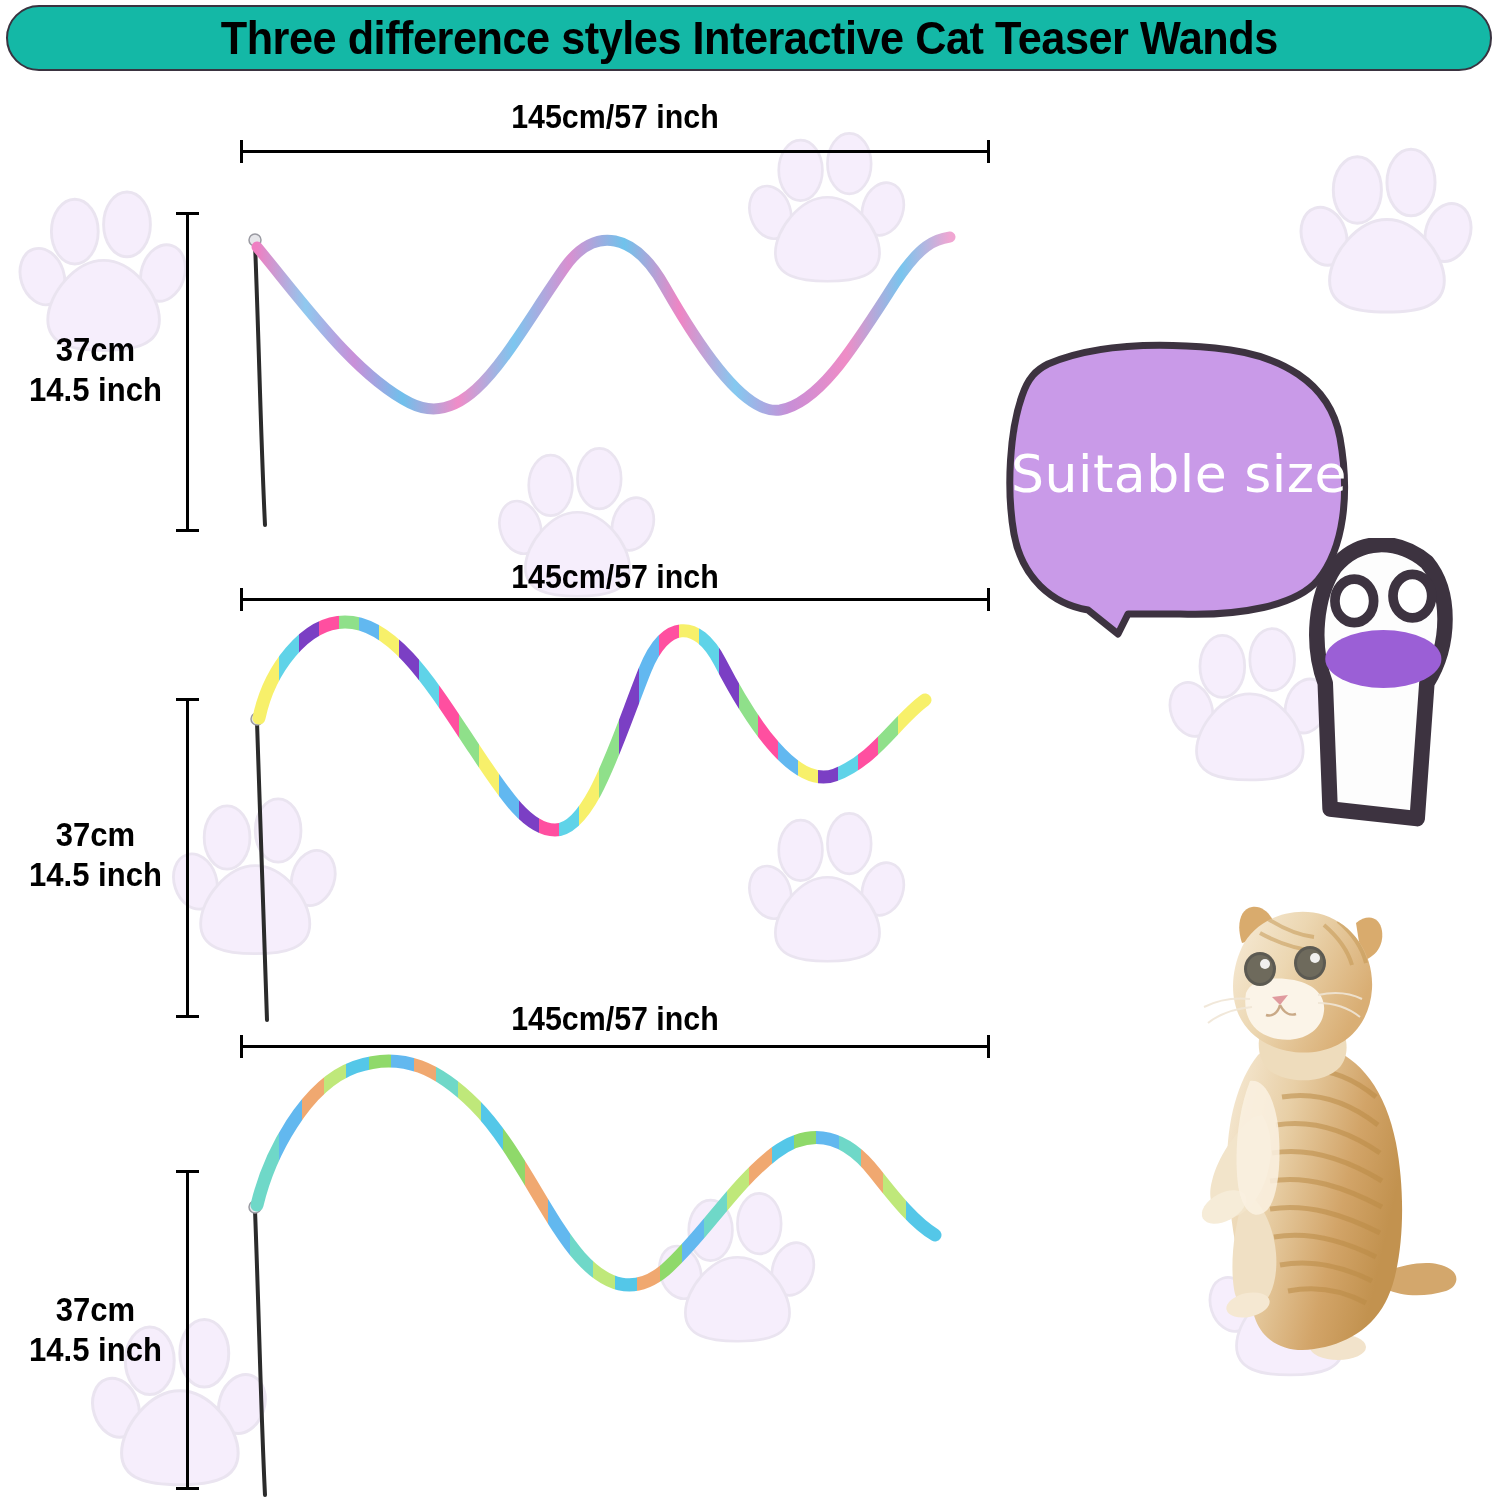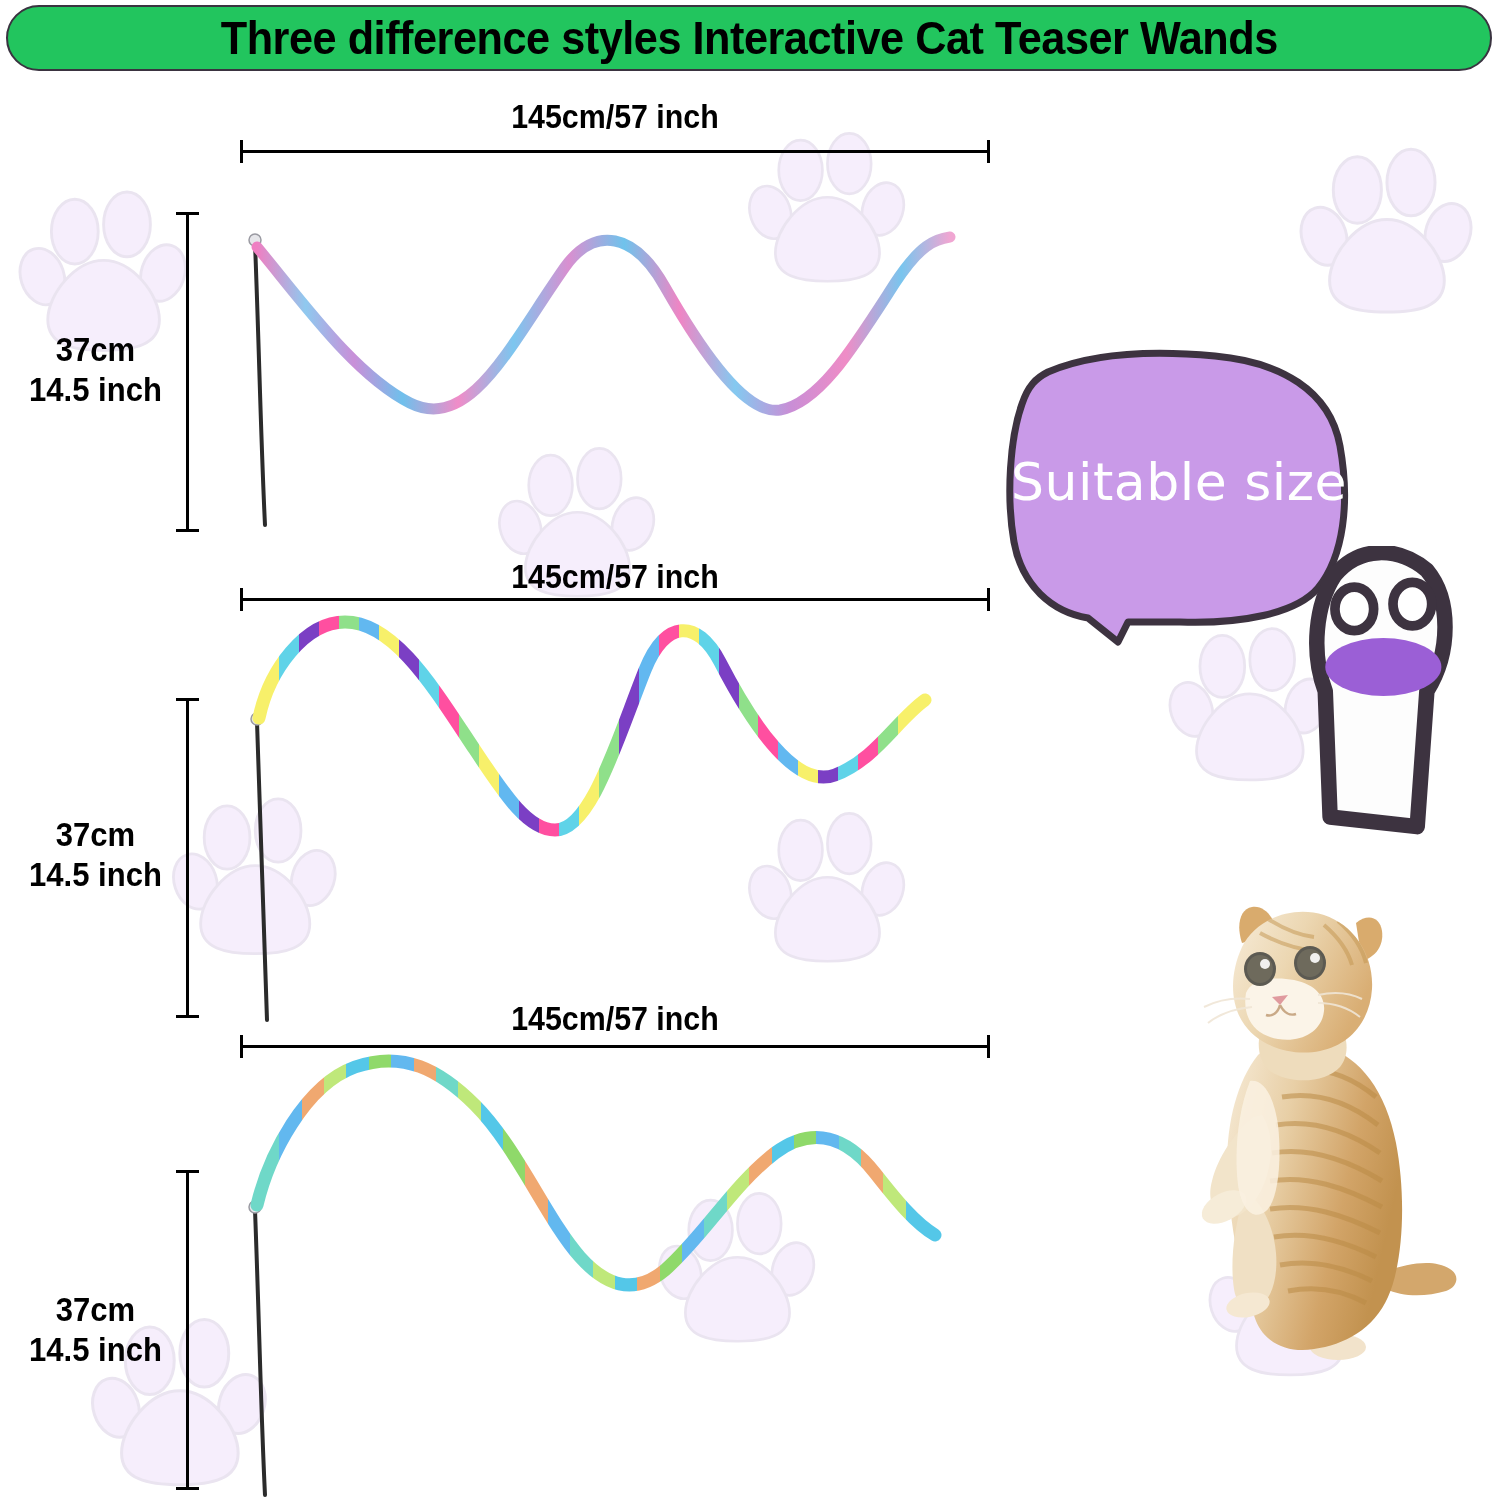--- a/index.html
+++ b/index.html
@@ -16,21 +16,21 @@
     -webkit-font-smoothing: antialiased;
   }
 
   
   #header-banner {
     position: absolute;
     left: 6px;
     top: 5px;
     width: 1486px;
     height: 66px;
-    background: #22c55e;
+    background: #14b8a6;
     border: 2px solid #3a3340;
     border-radius: 34px;
     box-sizing: border-box;
     display: flex;
     align-items: center;
     justify-content: center;
   }
   #header-title {
     font-family: "Liberation Sans", sans-serif;
     font-weight: bold;
@@ -120,21 +120,21 @@
   .wand {
     position: absolute;
     pointer-events: none;
   }
   .wand svg { display: block; width: 100%; height: 100%; }
 
   
   #speech-bubble {
     position: absolute;
     left: 1000px;
-    top: 346px;
+    top: 338px;
     width: 358px;
     height: 300px;
   }
   #speech-bubble svg {
     position: absolute;
     left: 0; top: 0;
     width: 358px;
     height: 300px;
   }
   #bubble-text {

